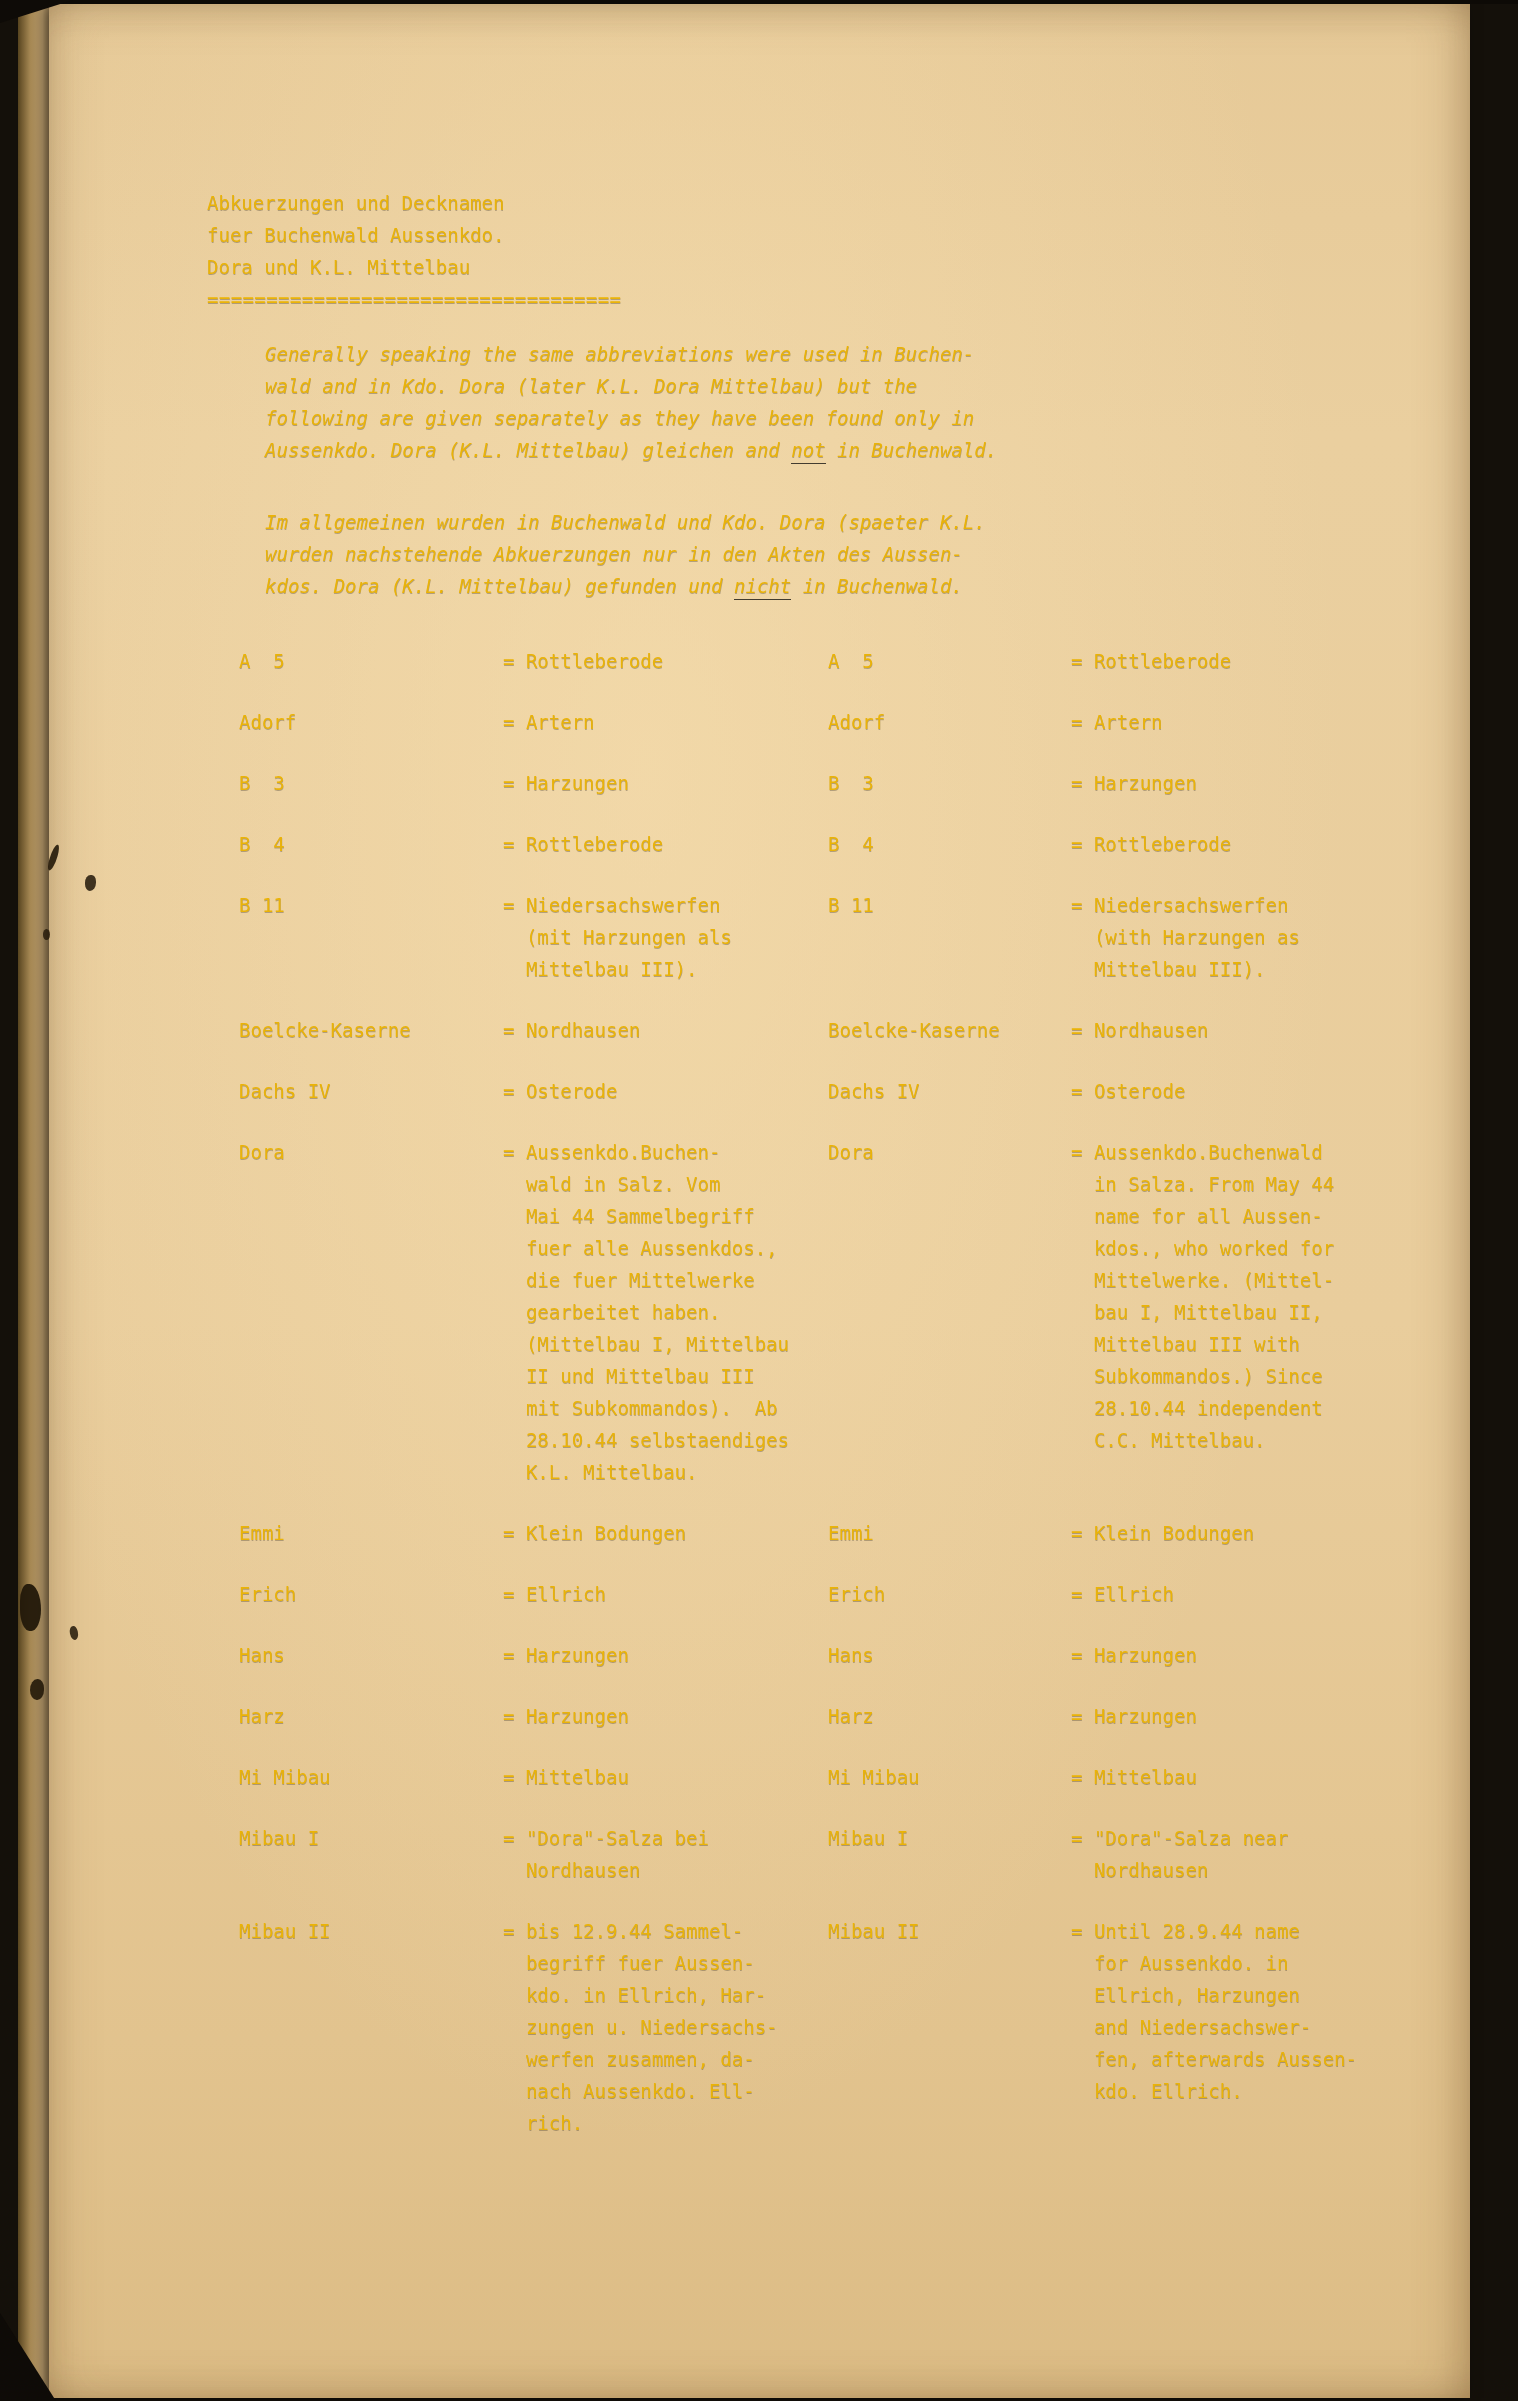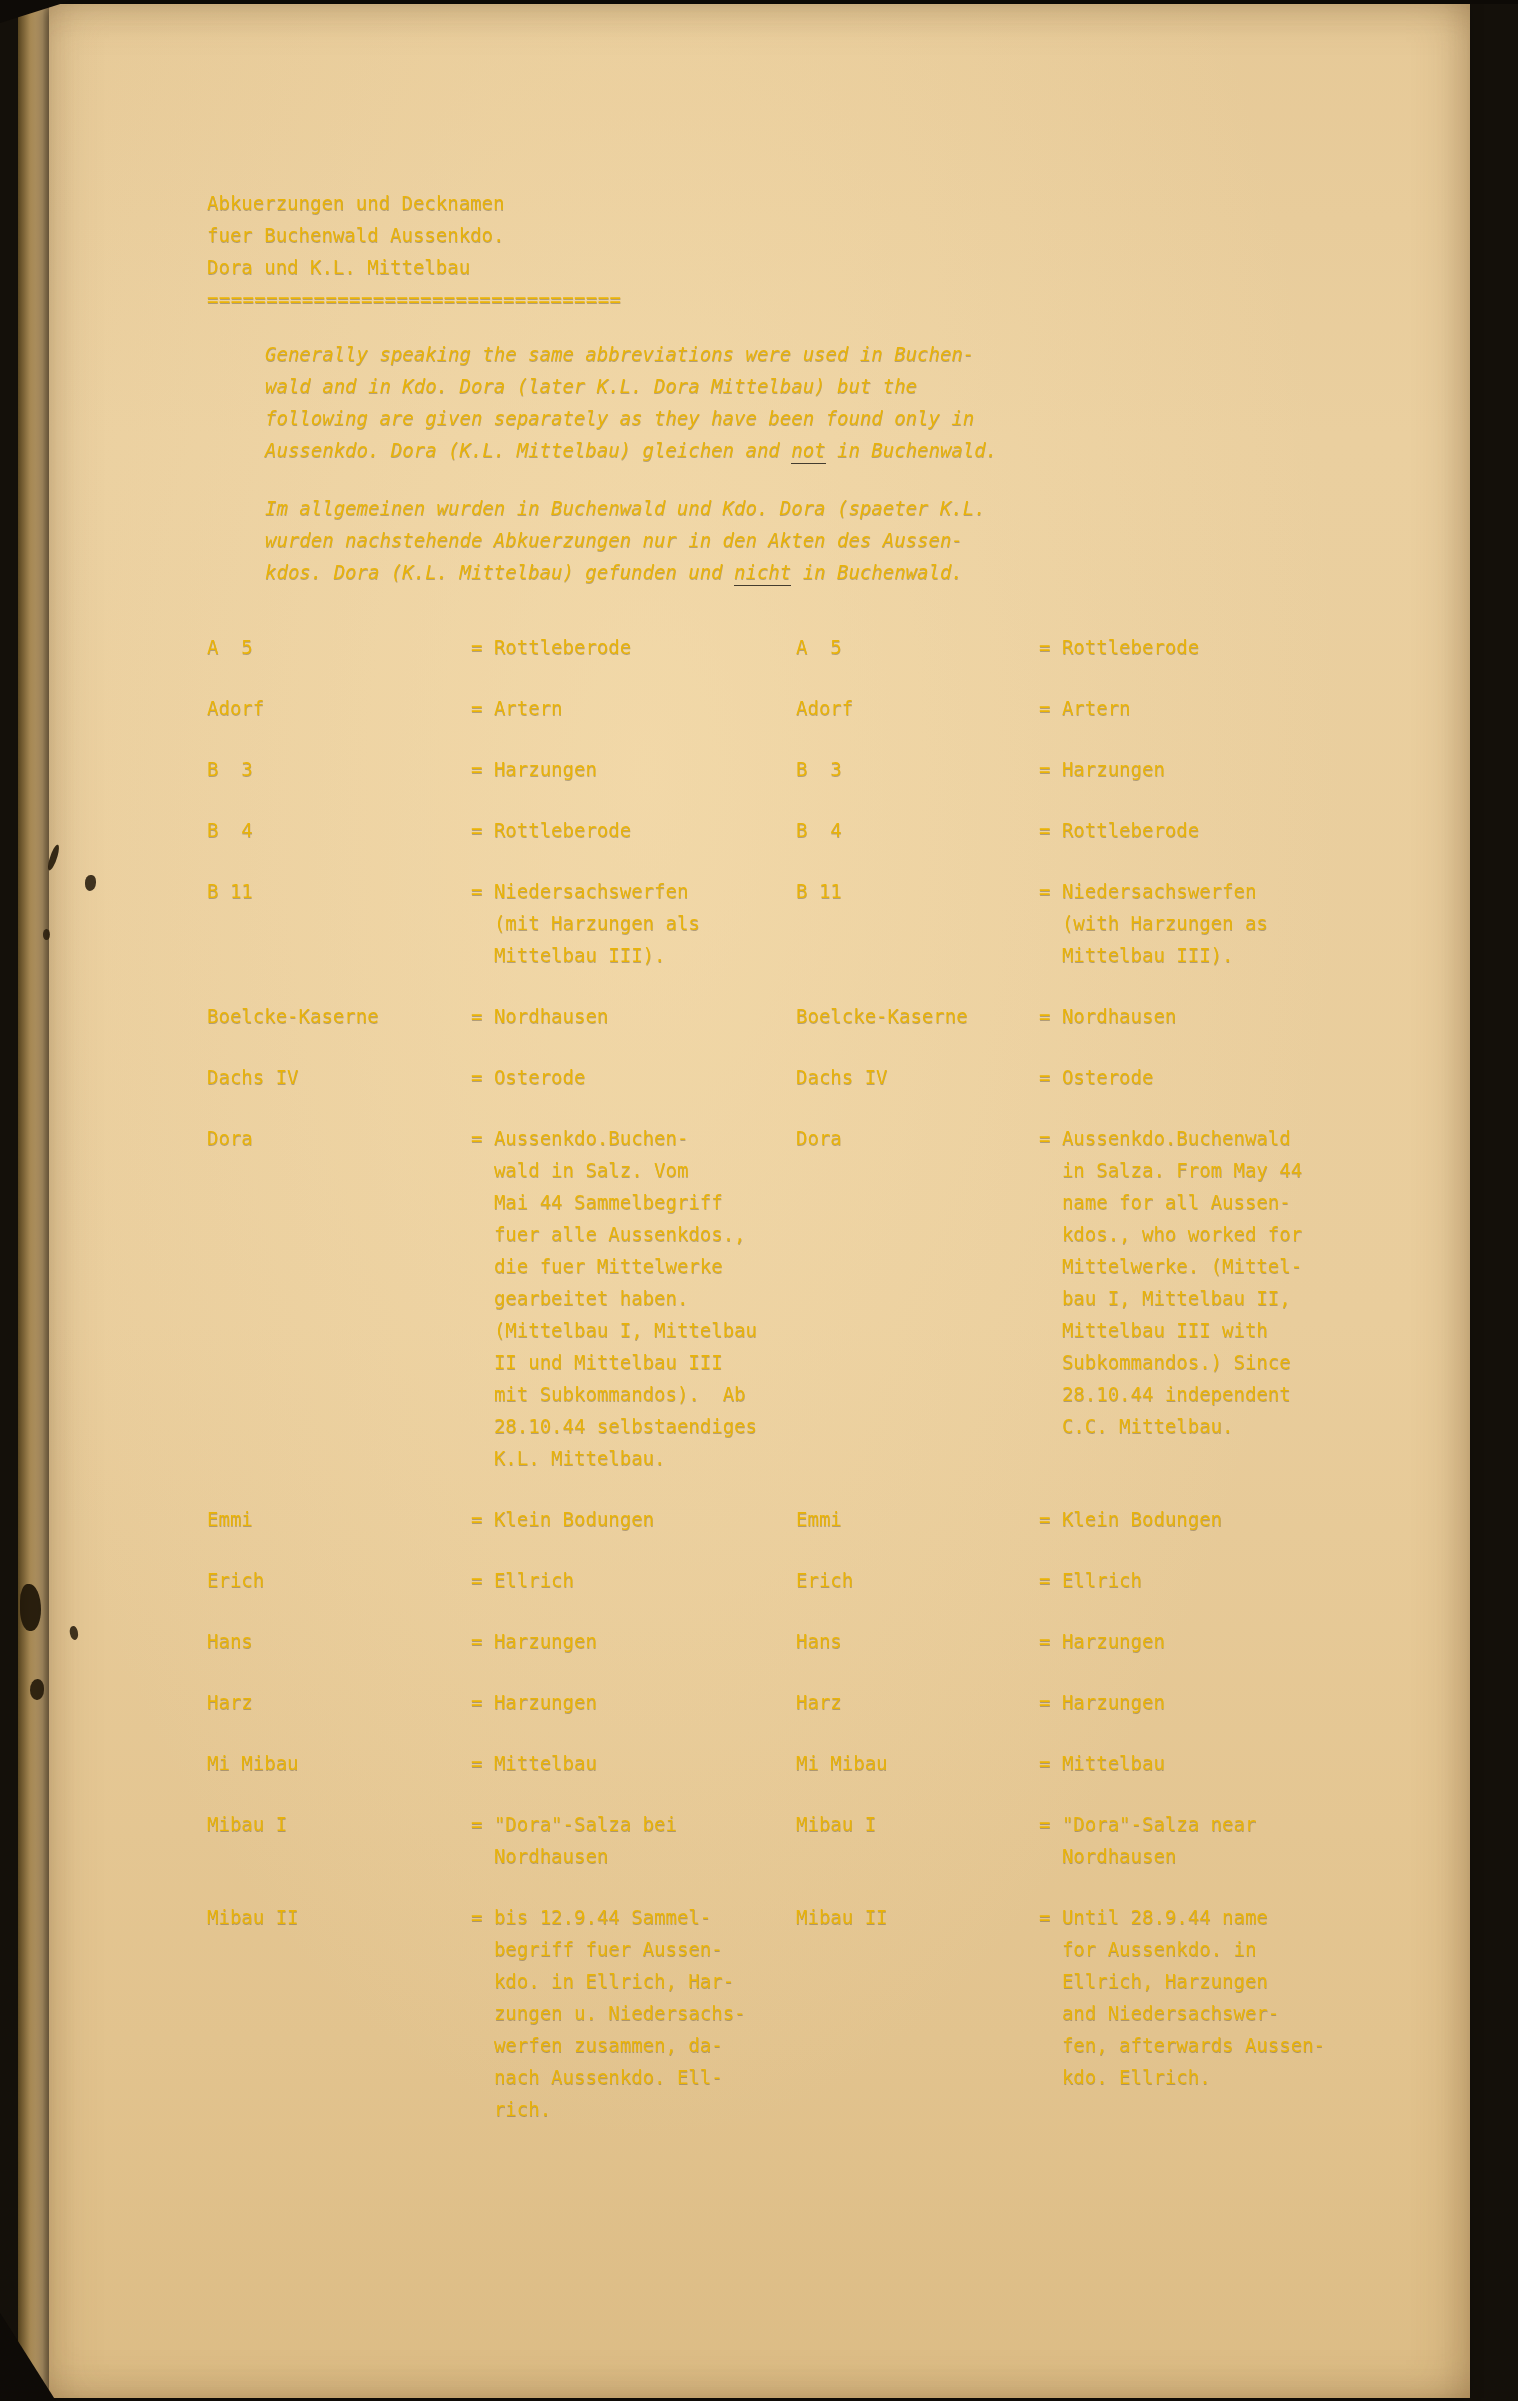--- a/index.html
+++ b/index.html
@@ -30,28 +30,29 @@
     position:absolute; left:207px; top:187px; width:1230px;
     color:#eab308;
     font-size:19px; line-height:32px;
     text-shadow:0.3px 0.5px 0 rgba(66,58,46,0.35);
   }
   .header { display:flex; }
   .header-de { width:589px; }
   .hline, .rule { white-space:pre; }
   .rule { letter-spacing:0.4px; }
   .intro { margin-left:58px; margin-top:23px;font-style:italic; }
-  .intro + .intro { margin-top:26px; }
+  .intro + .intro { margin-top:40px; }
   .iline { white-space:pre; }
   .uword { border-bottom:1.5px solid #433c2f; padding-bottom:2px; }
   .abbr-table { margin-top:43px; }
   .trow {
     display:grid;
     grid-template-columns:264px 325px 243px 1fr;
     margin-bottom:29px;
+    margin-left:32px;
   }
   .trow > div { white-space:pre; }
   .mark { position:absolute; background:#221809; }
   .m1 { left:50px; top:844px; width:6.8px; height:27px; border-radius:60% 40% 60% 40%; transform:rotate(16deg); opacity:.9; }
   .m2 { left:85px; top:875px; width:11.4px; height:16px; border-radius:50% 40% 55% 45%; opacity:.85; }
   .m3 { left:43px; top:929px; width:6.8px; height:10.6px; border-radius:50%; opacity:.8; }
   .m4 { left:20px; top:1584px; width:21px; height:47px; border-radius:40% 60% 50% 50%; opacity:.95; }
   .m5 { left:70px; top:1626px; width:8.4px; height:14.4px; border-radius:50% 45% 55% 50%; transform:rotate(-12deg); opacity:.85; }
   .m6 { left:30px; top:1679px; width:13.7px; height:20.5px; border-radius:55% 45% 50% 50%; opacity:.9; }
   .corner-top { position:absolute; left:0; top:0; width:73px; height:23px; background:#0e0b07; clip-path:polygon(0 0, 100% 0, 0 100%); }

